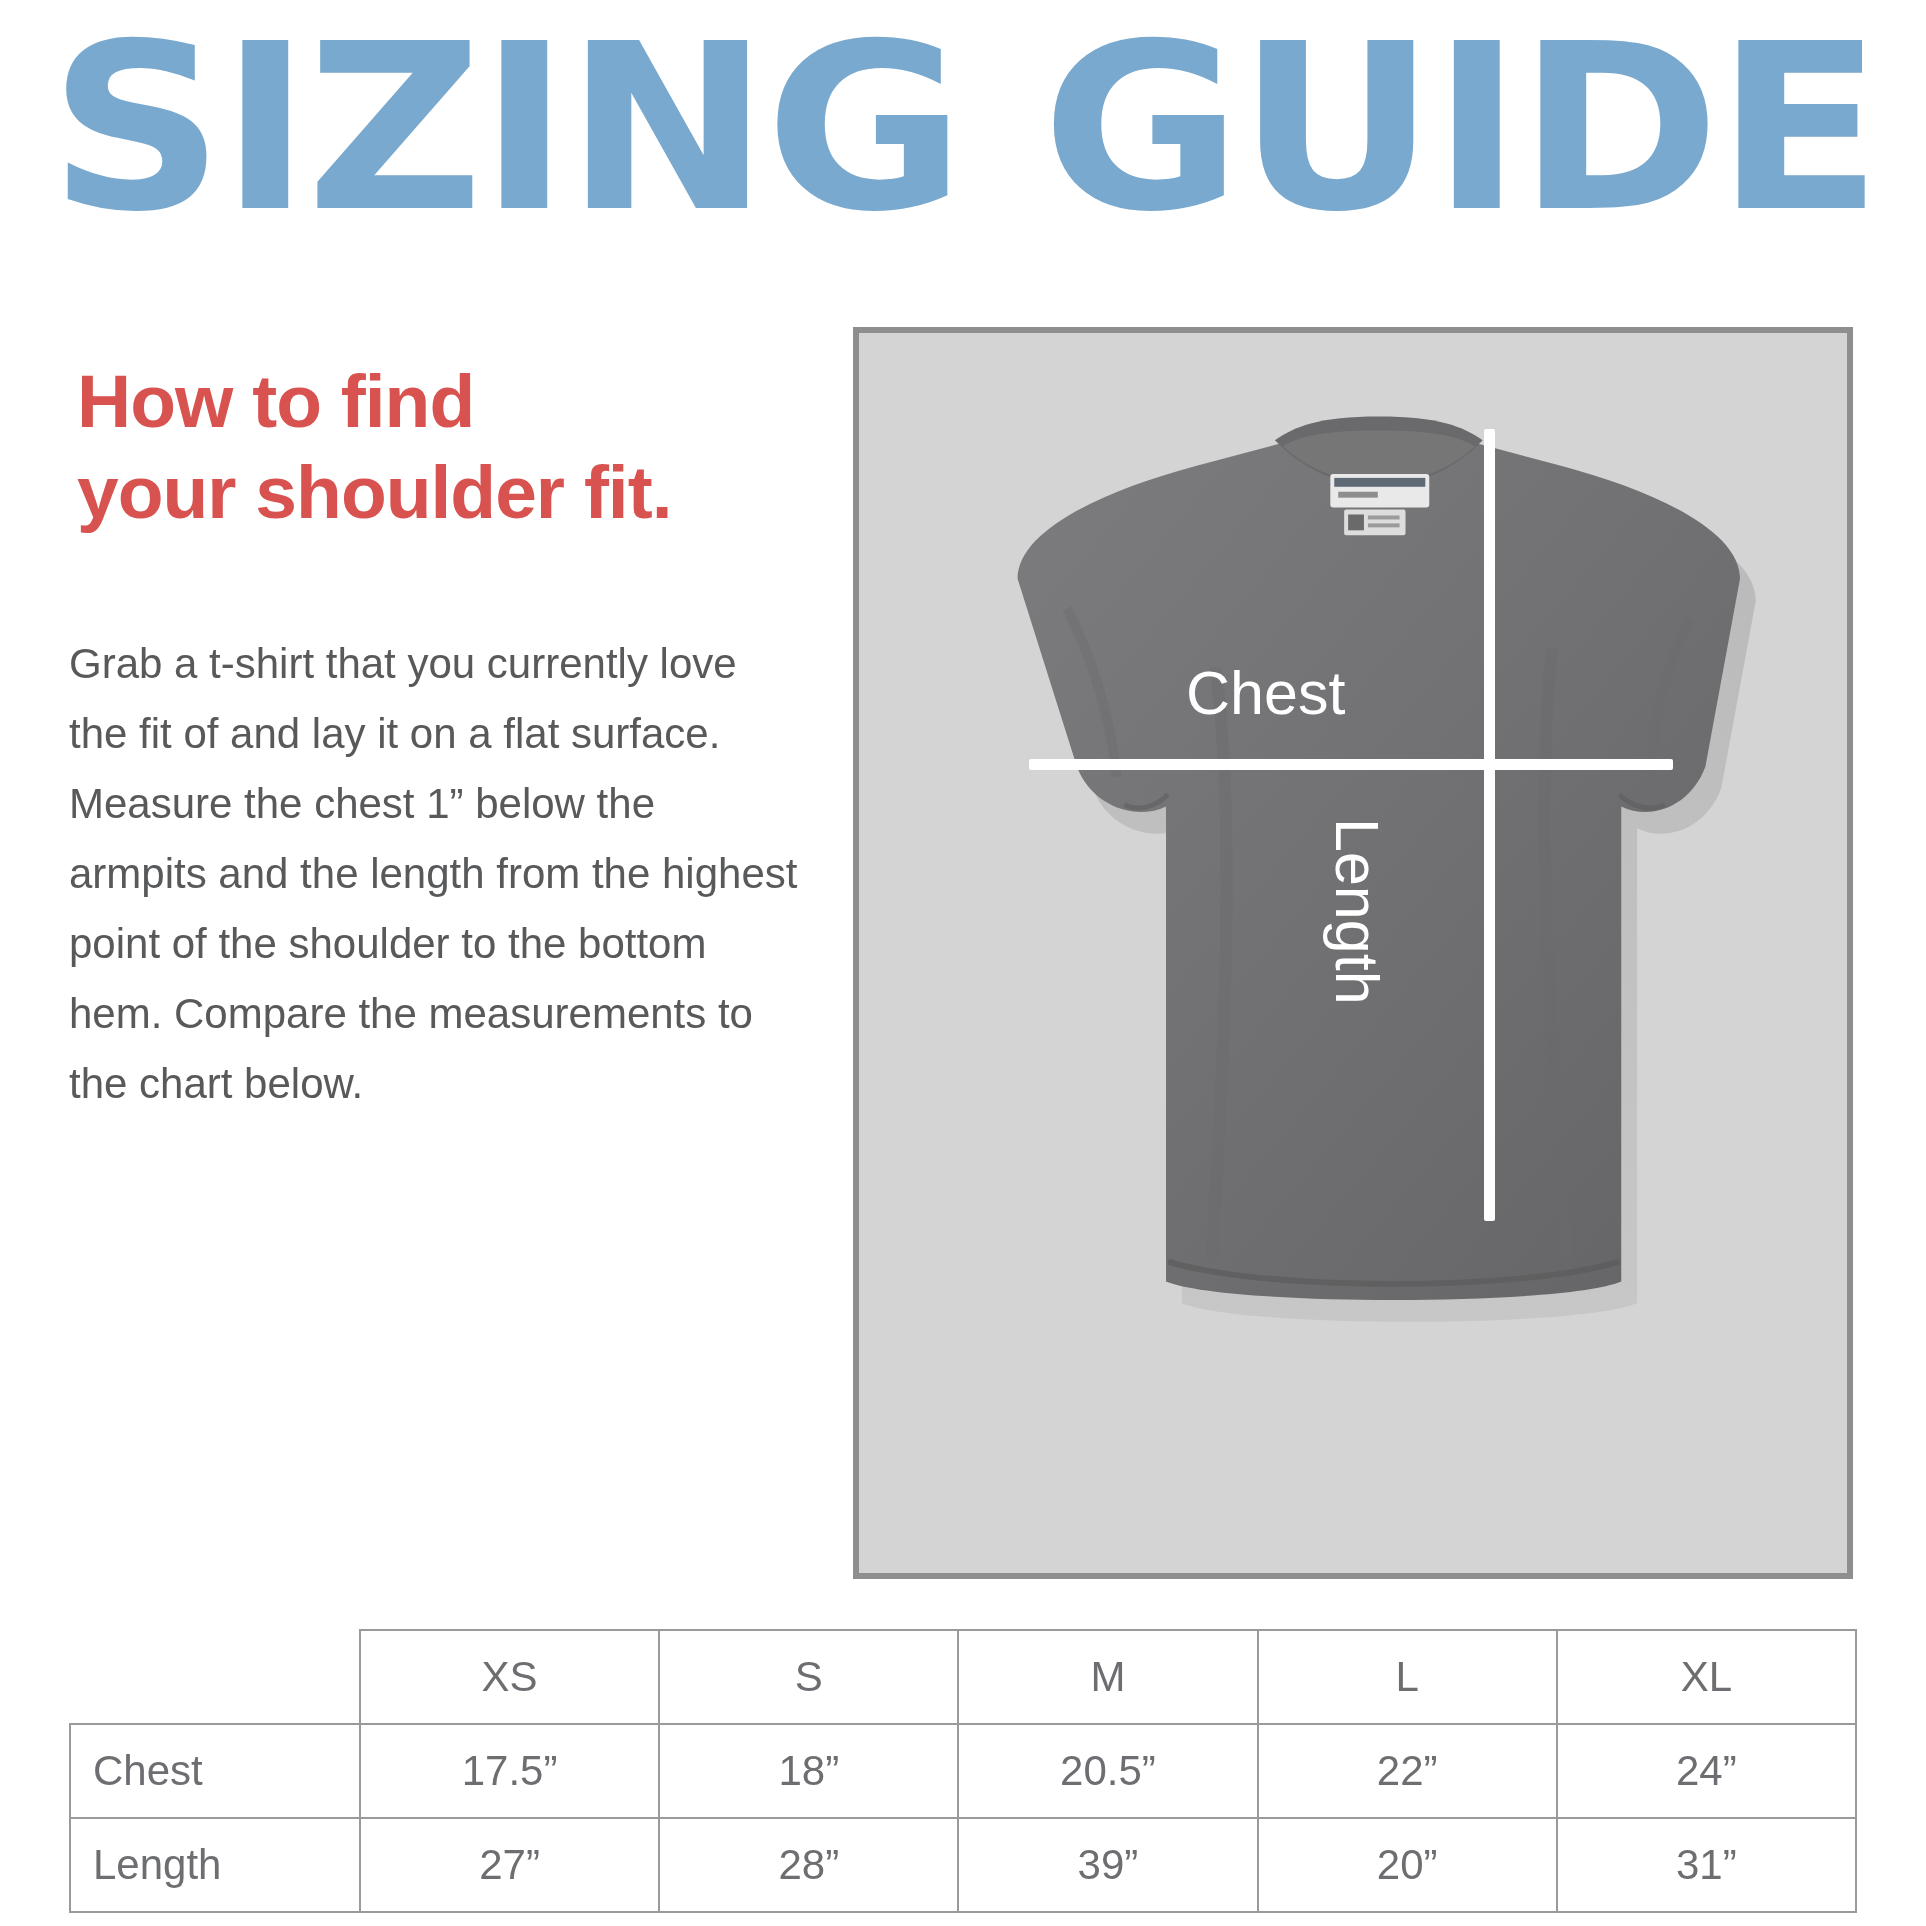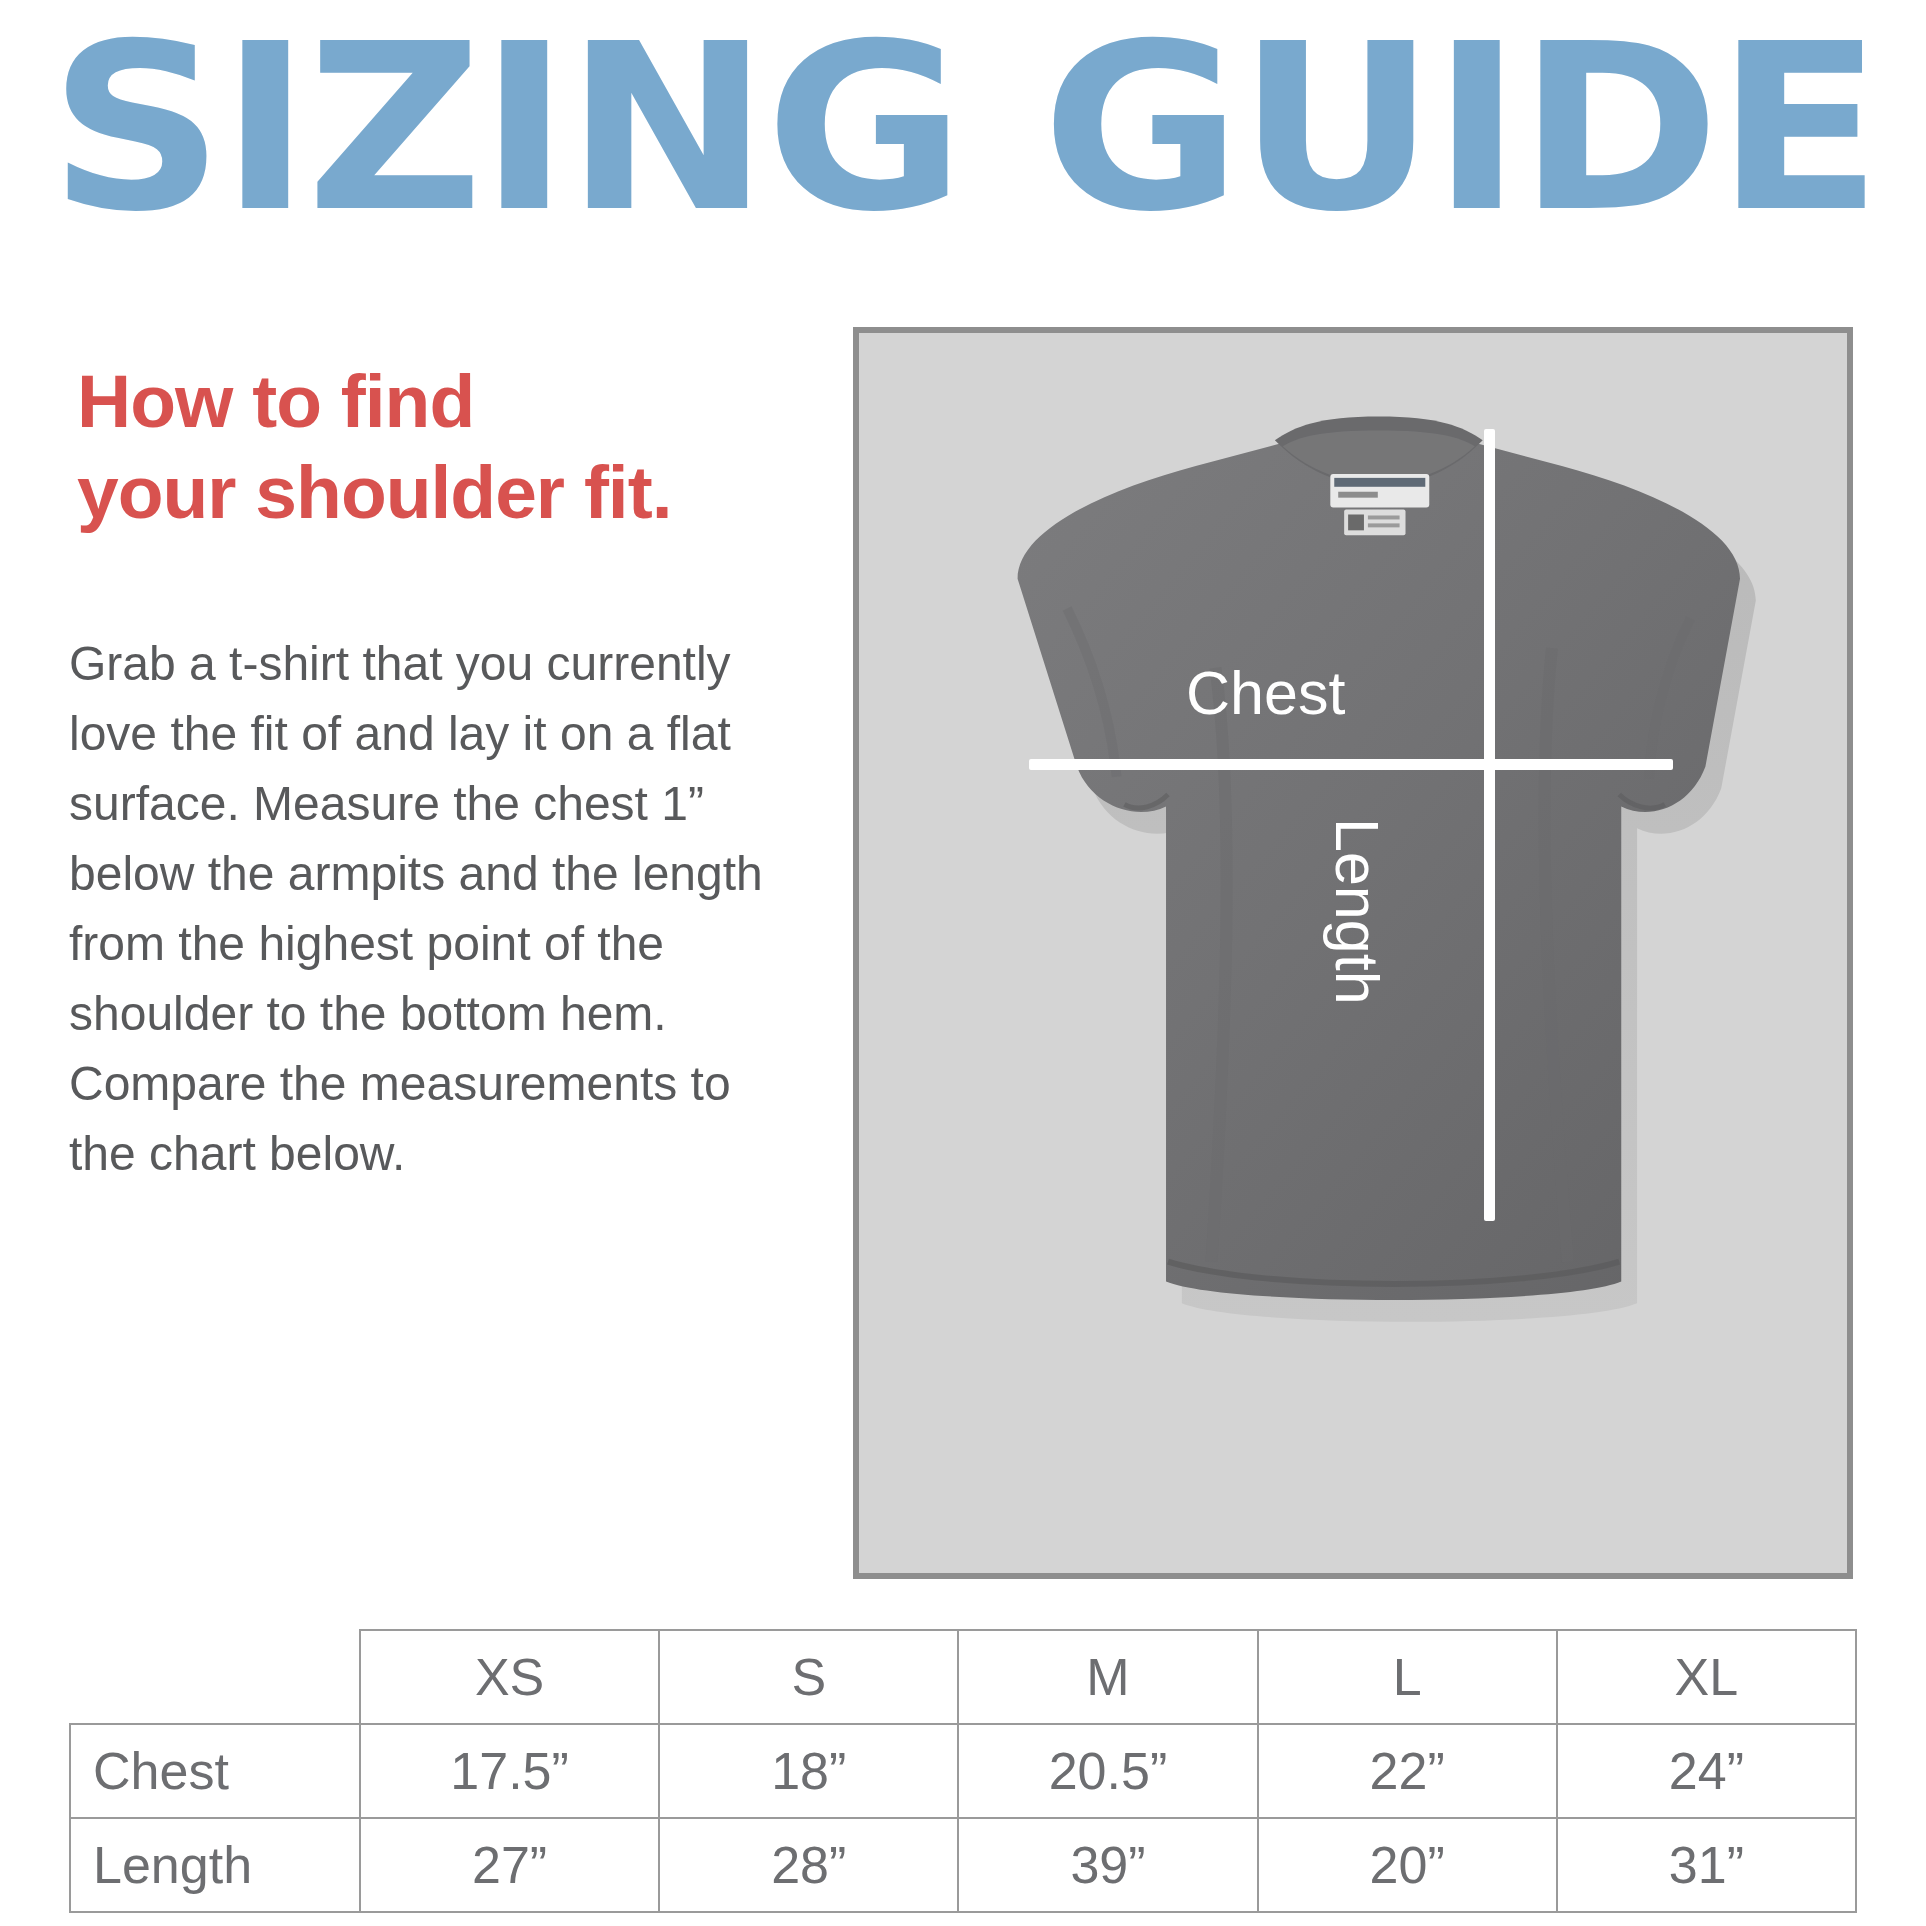--- a/index.html
+++ b/index.html
@@ -53,21 +53,21 @@
     font-weight: bold;
     font-size: 75px;
     line-height: 91px;
     color: #d8524f;
     margin: 8px;
     letter-spacing: -1px;
   }
   .body-text {
     margin: 0;
     margin-top: 91px;
-    font-size: 48px;
+    font-size: 42px;
     line-height: 70px;
     color: #58595b;
     font-family: "Liberation Sans", sans-serif;
     max-width: 733px;
   }
 
   
   .photo-panel {
     position: absolute;
     left: 853px;
@@ -142,21 +142,21 @@
     position: absolute;
     left: 69px;
     top: 1629px;
     width: 1788px;
     border-collapse: collapse;
     table-layout: fixed;
   }
   .size-table td, .size-table th {
     border: 2px solid #9a9a9a;
     height: 92px;
-    font-size: 52px;
+    font-size: 42px;
     font-weight: normal;
     color: #6d6e71;
     font-family: "Liberation Sans", sans-serif;
     text-align: center;
     padding: 0;
   }
   .size-table .corner {
     border-left: none;
     border-top: none;
   }

